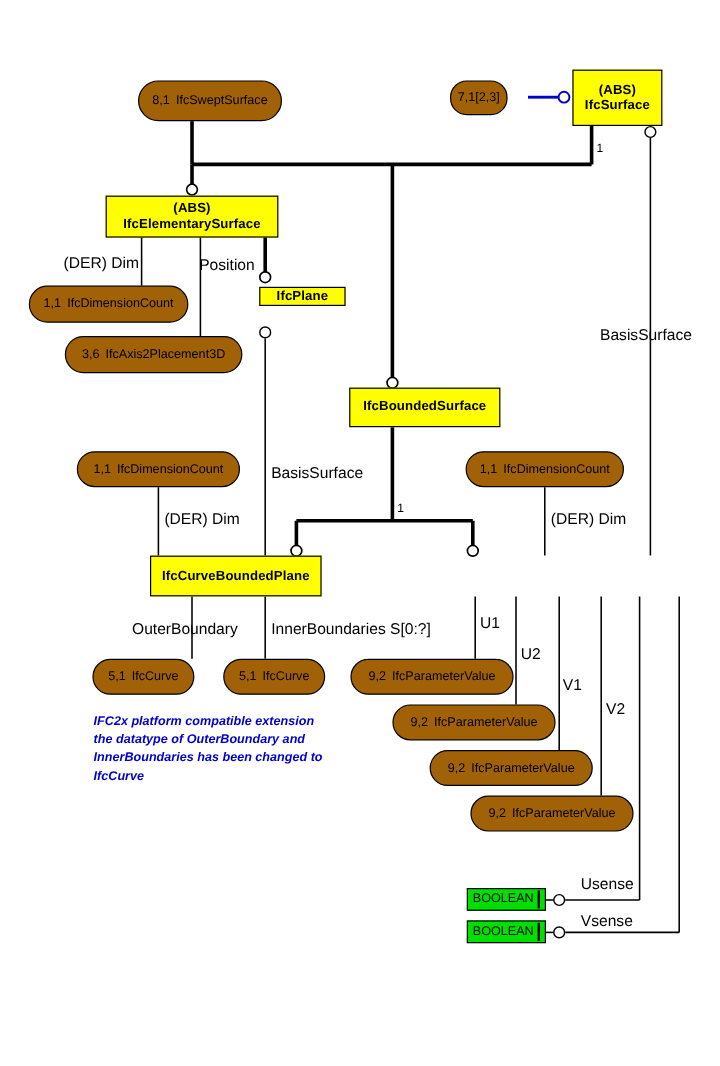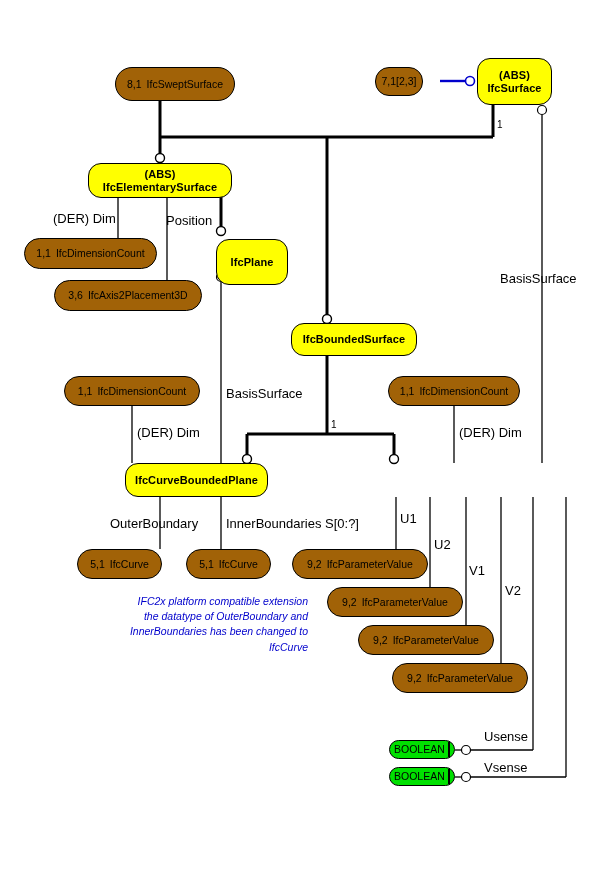--- a/index.html
+++ b/index.html
@@ -6,21 +6,21 @@
   body{
     width:600px;height:888px;position:relative;overflow:hidden;
     font-family:"Liberation Sans","DejaVu Sans",sans-serif;
     background:#ffffff;
   }
   #canvas{position:absolute;left:0;top:0;width:600px;height:888px;}
   #canvas svg{position:absolute;left:0;top:0;}
 
   
   .node{position:absolute;box-sizing:border-box;display:flex;align-items:center;
-        justify-content:center;text-align:center;line-height:1.15;border-radius:13px;}
+        justify-content:center;text-align:center;line-height:1.15;}
 
   .ent{ 
     background:#ffff00;border:1px solid #000000;
     font-weight:bold;font-size:11px;color:#000000;letter-spacing:.1px;
   }
   .ent.abs{flex-direction:column;}
   .ent .abs-tag{display:block;font-weight:bold;}
 
   .type{ 
     background:#a16207;border:1px solid #000000;border-radius:17px;
@@ -33,22 +33,22 @@
     font-size:10.5px;color:#000000;font-weight:normal;
     justify-content:flex-start;padding-left:4px;
   }
   .bool .tick{position:absolute;right:4px;top:1px;bottom:1px;width:2px;background:#000;}
 
   
   .lbl{position:absolute;font-size:13px;color:#000000;white-space:nowrap;}
   .num{position:absolute;font-size:10px;color:#000000;}
 
   
-  .note{position:absolute;font-style:italic;font-weight:normal;font-size:10.5px;
-        color:#0000cc;line-height:1.45;white-space:pre-line;text-align:right;}
+  .note{position:absolute;font-style:italic;font-weight:bold;font-size:10.5px;
+        color:#0000cc;line-height:1.45;white-space:pre-line;}
 </style>
 </head>
 <body>
 
 <div id="canvas">
 
   <svg width="600" height="888">
     <g stroke="#000000" fill="none">
 
       <path d="M493,105 L493,137" stroke-width="3"></path>
@@ -135,21 +135,21 @@
   <div class="node type" style="left:24px;top:238px;width:133px;height:31px;">
     <span class="idx">1,1</span>
     <span>IfcDimensionCount</span>
   </div>
 
   <div class="node type" style="left:54px;top:280px;width:148px;height:31px;">
     <span class="idx">3,6</span>
     <span>IfcAxis2Placement3D</span>
   </div>
 
-  <div class="node ent" style="left:216px;top:239px;width:72px;height:46px;">
+  <div class="node ent" style="left:216px;top:239px;width:72px;height:16px;">
     <span>IfcPlane</span>
   </div>
 
   <div class="node ent" style="left:291px;top:323px;width:126px;height:33px;">
     <span>IfcBoundedSurface</span>
   </div>
 
   <div class="node type" style="left:64px;top:376px;width:136px;height:30px;">
     <span class="idx">1,1</span>
     <span>IfcDimensionCount</span>

